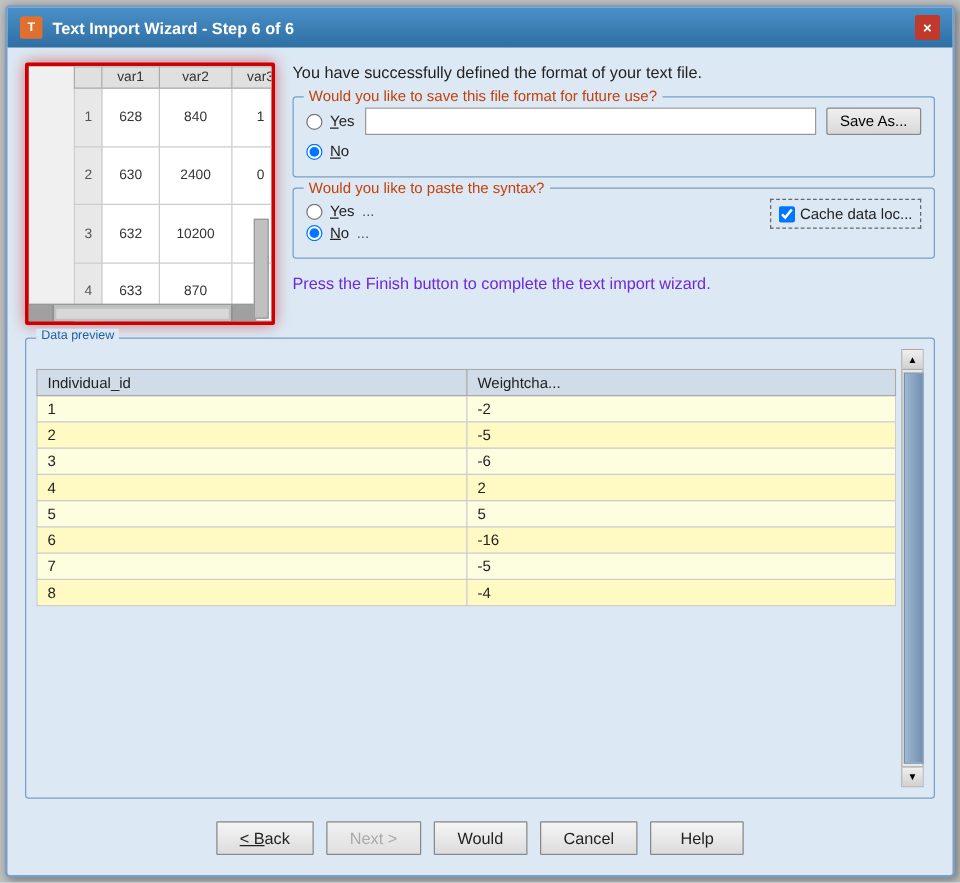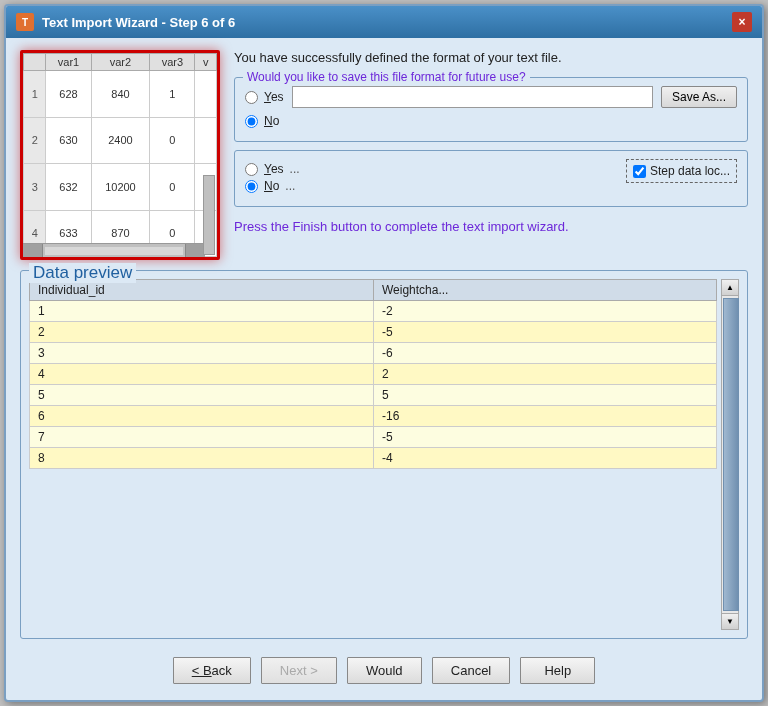--- a/index.html
+++ b/index.html
@@ -90,20 +90,21 @@
       border-radius: 2px;
       overflow: hidden;
       position: relative;
     }
     .preview-table {
       width: 100%;
       height: 100%;
       background: white;
       border-collapse: collapse;
       font-size: 11px;
+      margin-left: 36px;
     }
     .preview-table th {
       background: #e0e0e0;
       border: 1px solid #aaa;
       padding: 2px 4px;
       text-align: center;
       font-weight: normal;
       color: #333;
     }
     .preview-table td {
@@ -143,21 +144,21 @@
       padding: 8px 10px 10px 10px;
       position: relative;
       background: transparent;
     }
     .group-box-label {
       position: absolute;
       top: -8px;
       left: 8px;
       background: #dce9f5;
       padding: 0 4px;
-      color: #6d28d9;
+      color: #c2410c;
       font-size: 12px;
     }
     .save-format-row {
       display: flex;
       align-items: center;
       gap: 8px;
       margin-bottom: 6px;
     }
     .save-format-row input[type="text"] {
       flex: 1;
@@ -212,31 +213,32 @@
       position: relative;
       flex: 1;
     }
     .data-preview-label {
       position: absolute;
       top: -8px;
       left: 8px;
       background: #dce9f5;
       padding: 0 4px;
       color: #2060a0;
-      font-size: 17px;
+      font-size: 10px;
     }
     .data-table-container {
       overflow: hidden;
       height: 100%;
       display: flex;
       gap: 4px;
     }
     .data-table-scroll {
       flex: 1;
       overflow: hidden;
+      margin-top: 16px;
     }
     .data-table {
       width: 100%;
       border-collapse: collapse;
       font-size: 12px;
     }
     .data-table th {
       background: #d0dce8;
       border: 1px solid #aaa;
       padding: 3px 8px;
@@ -403,36 +405,37 @@
             <input type="text" style="flex: 1 1 0%; height: 22px; border: 1px solid rgb(153, 153, 153); background: white; padding: 2px 4px; font-size: 12px;">
             <button class="save-as-btn">Save As...</button>
           </div>
           <div class="radio-row">
             <input type="radio" name="save_format" id="save_no" checked="" style="">
             <label for="save_no" class="radio-label"><u>N</u>o</label>
           </div>
         </div>
 
         <div class="group-box">
+          <span class="group-box-label">Would you like to paste the syntax?</span>
           <div style="display:flex;align-items:flex-start;justify-content:space-between;">
             <div>
               <div class="radio-row">
                 <input type="radio" name="paste_syntax" id="paste_yes" style="">
                 <label for="paste_yes" class="radio-label"><u>Y</u>es</label>
                 <span class="dots">...</span>
               </div>
               <div class="radio-row">
                 <input type="radio" name="paste_syntax" id="paste_no" checked="" style="">
                 <label for="paste_no" class="radio-label"><u>N</u>o</label>
                 <span class="dots">...</span>
               </div>
             </div>
             <div class="cache-checkbox-section">
               <input type="checkbox" checked="" id="cache_cb" style="">
-              <label for="cache_cb" class="checkbox-label">Step data loc...</label>
+              <label for="cache_cb" class="checkbox-label">Cache data loc...</label>
             </div>
           </div>
         </div>
 
         <div class="finish-text">Press the Finish button to complete the text import wizard.</div>
       </div>
     </div>
 
     <div class="data-preview-section">
       <span class="data-preview-label">Data preview</span>

